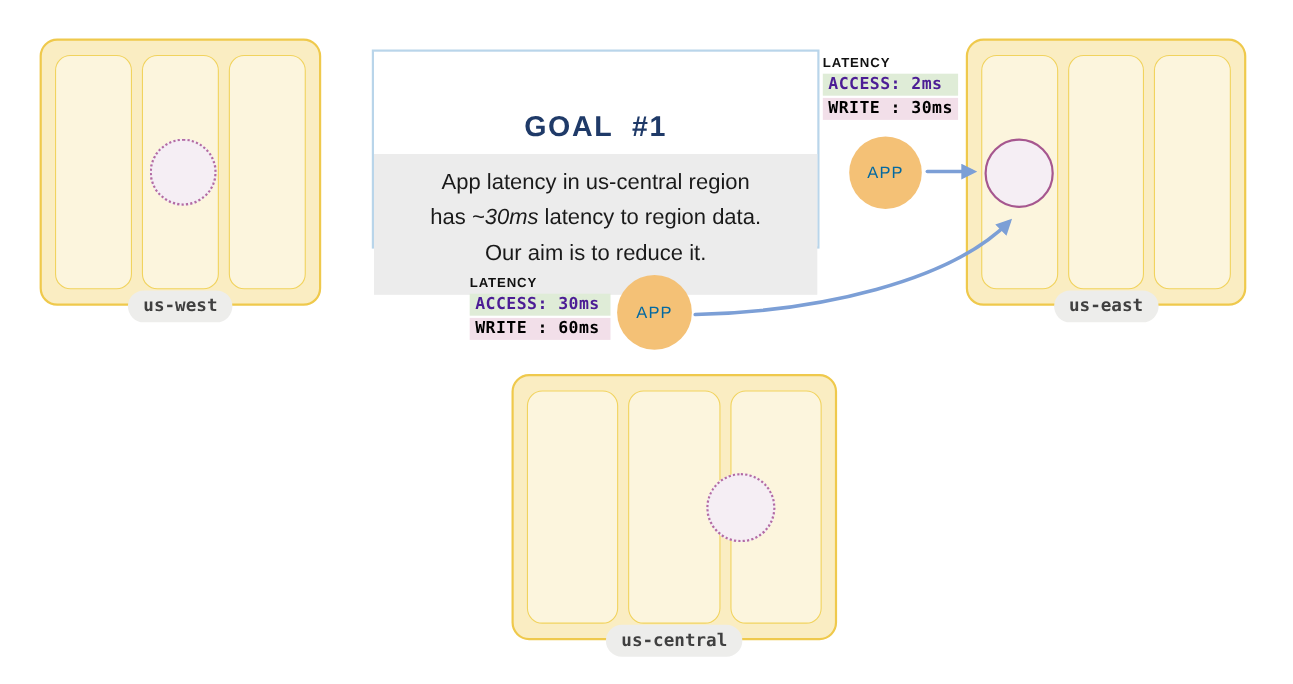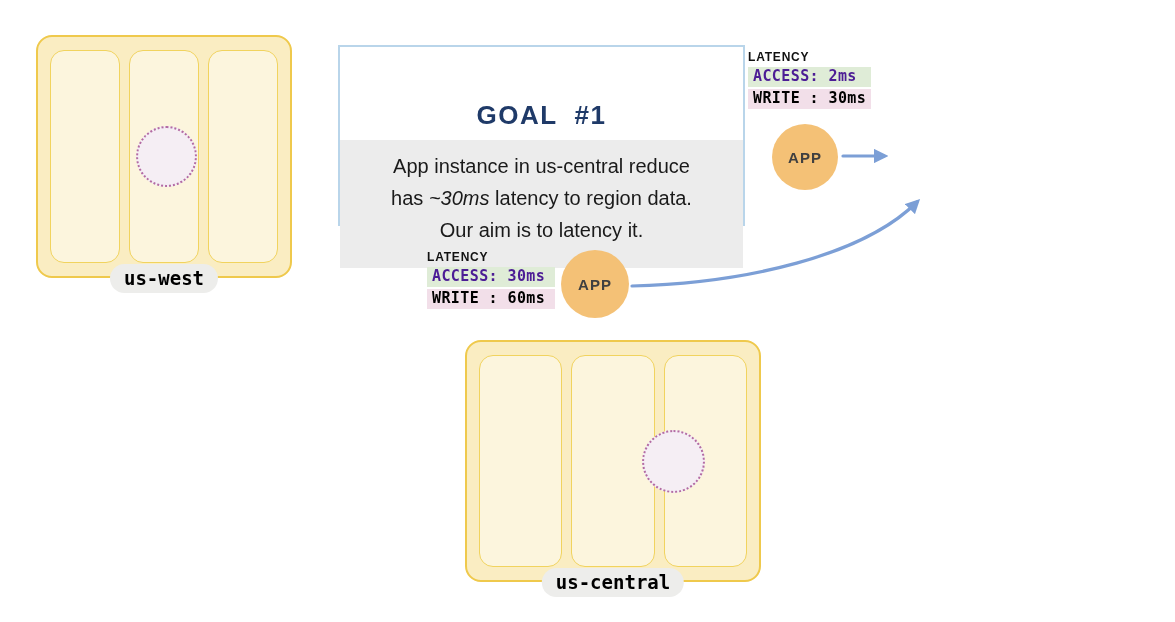--- a/index.html
+++ b/index.html
@@ -33,22 +33,22 @@
   .region-label {
     position: absolute;
     left: 50%;
     bottom: -17px;
     transform: translateX(-50%);
     background: #ededeb;
     border-radius: 15px;
     padding: 3px 14px 4px 14px;
     font-family: "DejaVu Sans Mono", monospace;
     font-weight: bold;
-    font-size: 19px;
-    color: #000000;
+    font-size: 16px;
+    color: #404040;
     white-space: nowrap;
     line-height: 22px;
   }
 
   #region-us-west   { left: 36px;  top: 35px;  width: 256px; height: 243px; }
   #region-us-east   { left: 878px; top: 35px;  width: 255px; height: 243px; }
   #region-us-central{ left: 465px; top: 340px; width: 296px; height: 242px; }
 
   
   .data-circle {
@@ -123,24 +123,24 @@
   #latency-us-central { left: 427px; top: 250px; width: 128px; }
 
   
   .app-circle {
     position: absolute;
     border-radius: 50%;
     background: #f4c176;
     display: flex;
     align-items: center;
     justify-content: center;
-    font-weight: bold;
+    font-weight: normal;
     font-size: 15px;
     letter-spacing: 1px;
-    color: #404040;
+    color: #0369a1;
   }
   #app-east    { left: 772px; top: 124px; width: 66px; height: 66px; }
   #app-central { left: 561px; top: 250px; width: 68px; height: 68px; }
 
   
   #arrows {
     position: absolute;
     left: 0; top: 0;
     width: 1175px; height: 622px;
     pointer-events: none;
@@ -152,37 +152,44 @@
 <div id="canvas">
 
   <div class="region" id="region-us-west">
     <div class="zone"></div>
     <div class="zone"></div>
     <div class="zone"></div>
     <div class="data-circle dotted" id="data-us-west"></div>
     <div class="region-label">us-west</div>
   </div>
 
+  <div class="region" id="region-us-east">
+    <div class="zone"></div>
+    <div class="zone"></div>
+    <div class="zone"></div>
+    <div class="data-circle solid" id="data-us-east"></div>
+    <div class="region-label">us-east</div>
+  </div>
 
   <div class="region" id="region-us-central">
     <div class="zone"></div>
     <div class="zone"></div>
     <div class="zone"></div>
     <div class="data-circle dotted" id="data-us-central"></div>
     <div class="region-label">us-central</div>
   </div>
 
   <div id="goal-box">
     <div id="goal-header">
       <span id="goal-title">GOAL  #1</span>
     </div>
     <div id="goal-body">
-      <div>App instance in us-central reduce</div>
+      <div>App latency in us-central region</div>
       <div><span>has </span><span class="goal-em">~30ms</span><span> latency to region data.</span></div>
-      <div>Our aim is to latency it.</div>
+      <div>Our aim is to reduce it.</div>
     </div>
   </div>
 
   <div class="latency-block" id="latency-us-east">
     <div class="latency-heading">LATENCY</div>
     <div class="latency-row access">ACCESS: 2ms</div>
     <div class="latency-row write">WRITE : 30ms</div>
   </div>
 
   <div class="latency-block" id="latency-us-central">

